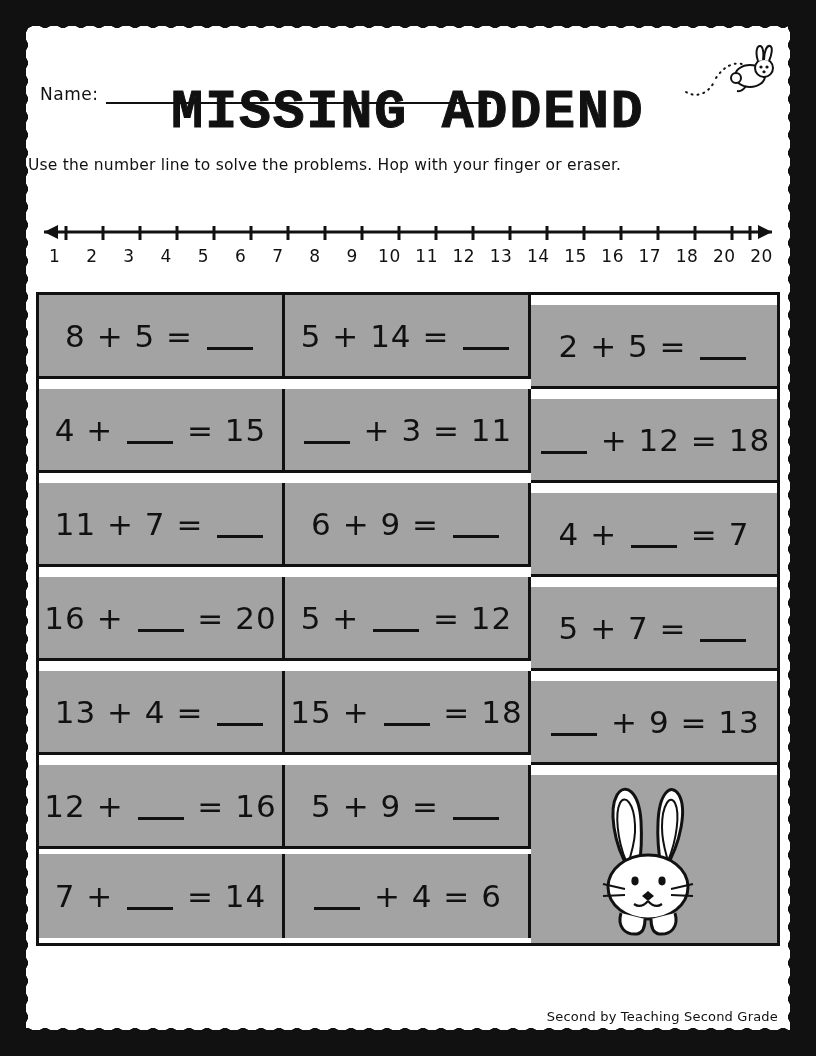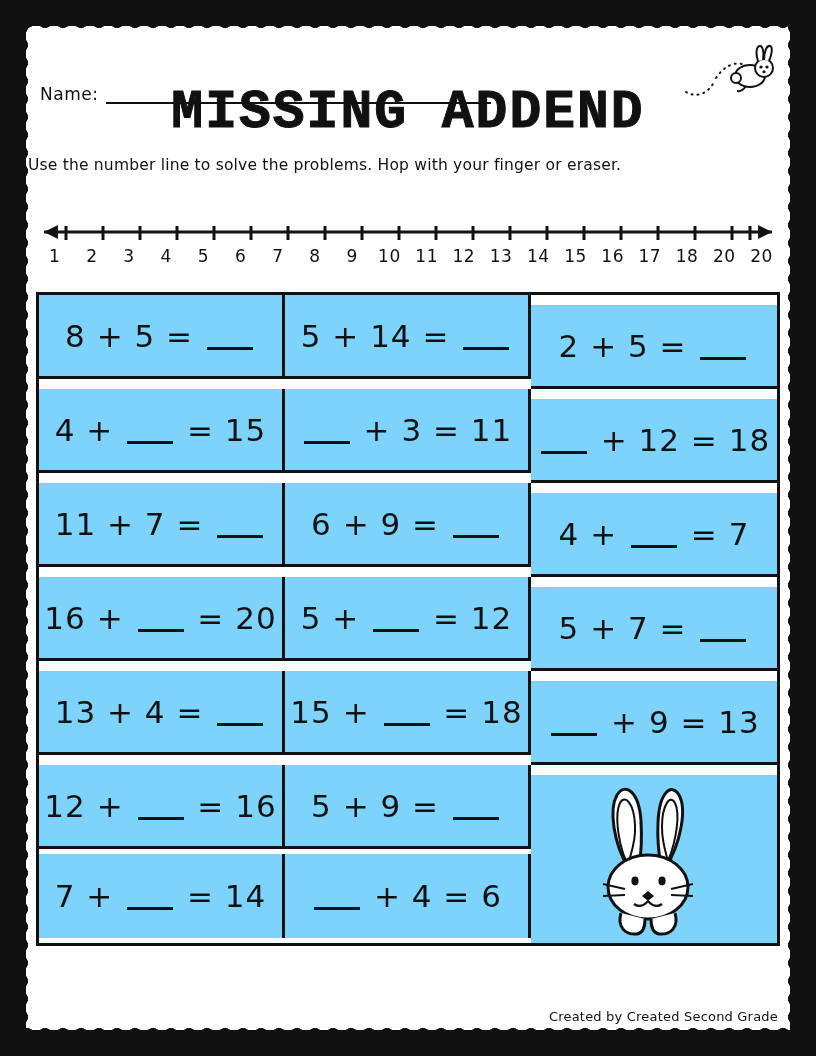--- a/index.html
+++ b/index.html
@@ -159,21 +159,21 @@
     box-sizing: border-box;
     height: 84px;
     display: flex;
     align-items: center;
     justify-content: center;
     font-size: 31px;
     color: #111;
     letter-spacing: 1px;
     white-space: pre;
     position: relative;
-    background: #7dd3fc;
+    background: #a3a3a3;
   }
   .cell:nth-child(3n) { border-right: none; margin-top: 10px; }
 
   .blank-u {
     display: inline-block;
     width: 46px;
     border-bottom: 3px solid #111;
     height: 24px;
     vertical-align: -3px;
     margin: 0 3px;
@@ -332,14 +332,14 @@
 
         <path d="M52 132 C48 146 56 154 68 153 C74 152 76 146 76 138" fill="#fff" stroke="#111" stroke-width="3"></path>
         <path d="M106 132 C110 146 102 154 90 153 C84 152 82 146 82 138" fill="#fff" stroke="#111" stroke-width="3"></path>
       </svg>
     </div>
 
     <div class="cell row-last" style="border-bottom:none;"><span><span>7</span> + <span class="blank-u"></span> = <span>14</span></span></div>
     <div class="cell row-last" style="border-bottom:none;"><span><span class="blank-u"></span> + <span>4</span> = <span>6</span></span></div>
   </div>
 
-  <div class="credit">Created by Created Second Grade</div>
+  <div class="credit">Second by Teaching Second Grade</div>
 </div>
 
 </body></html>

